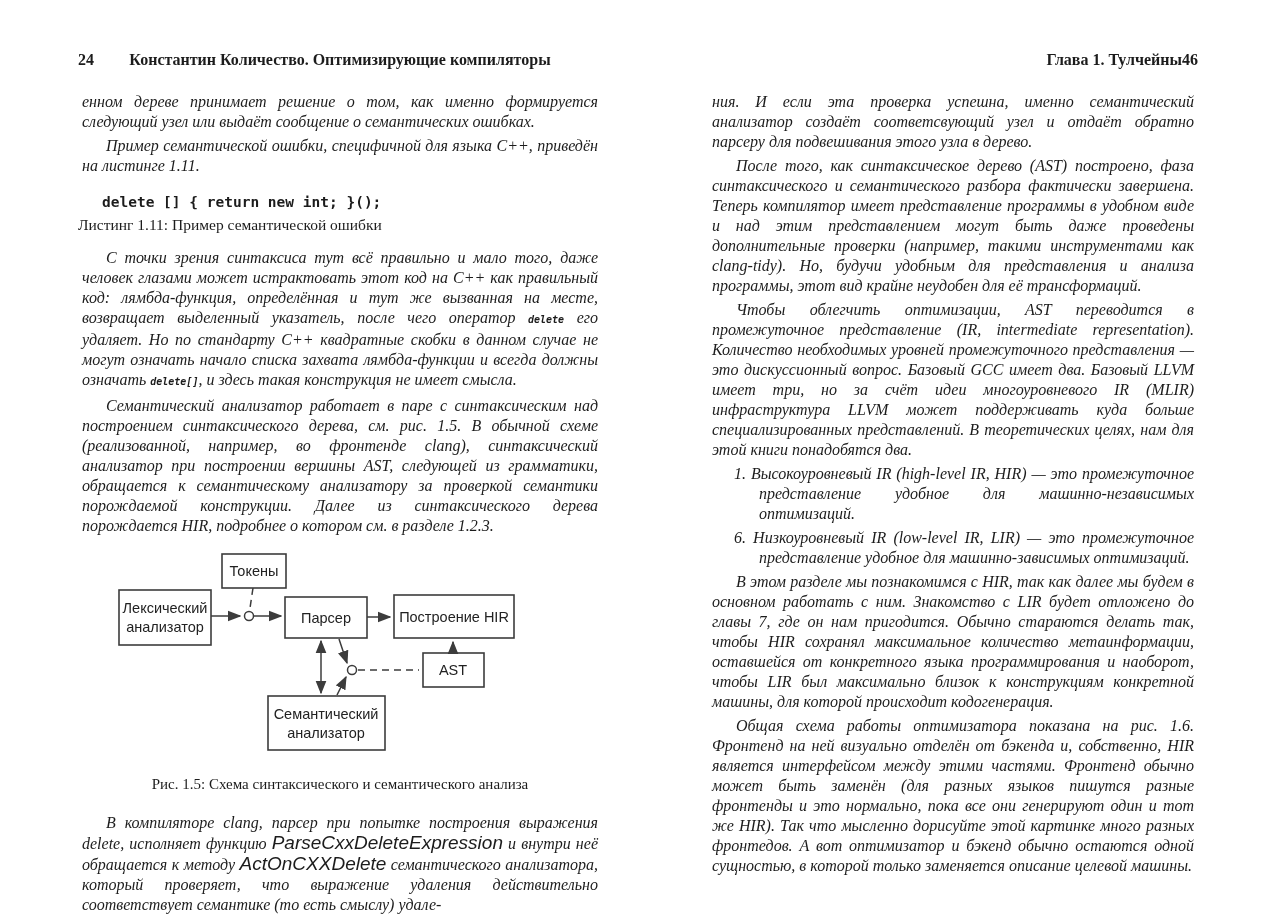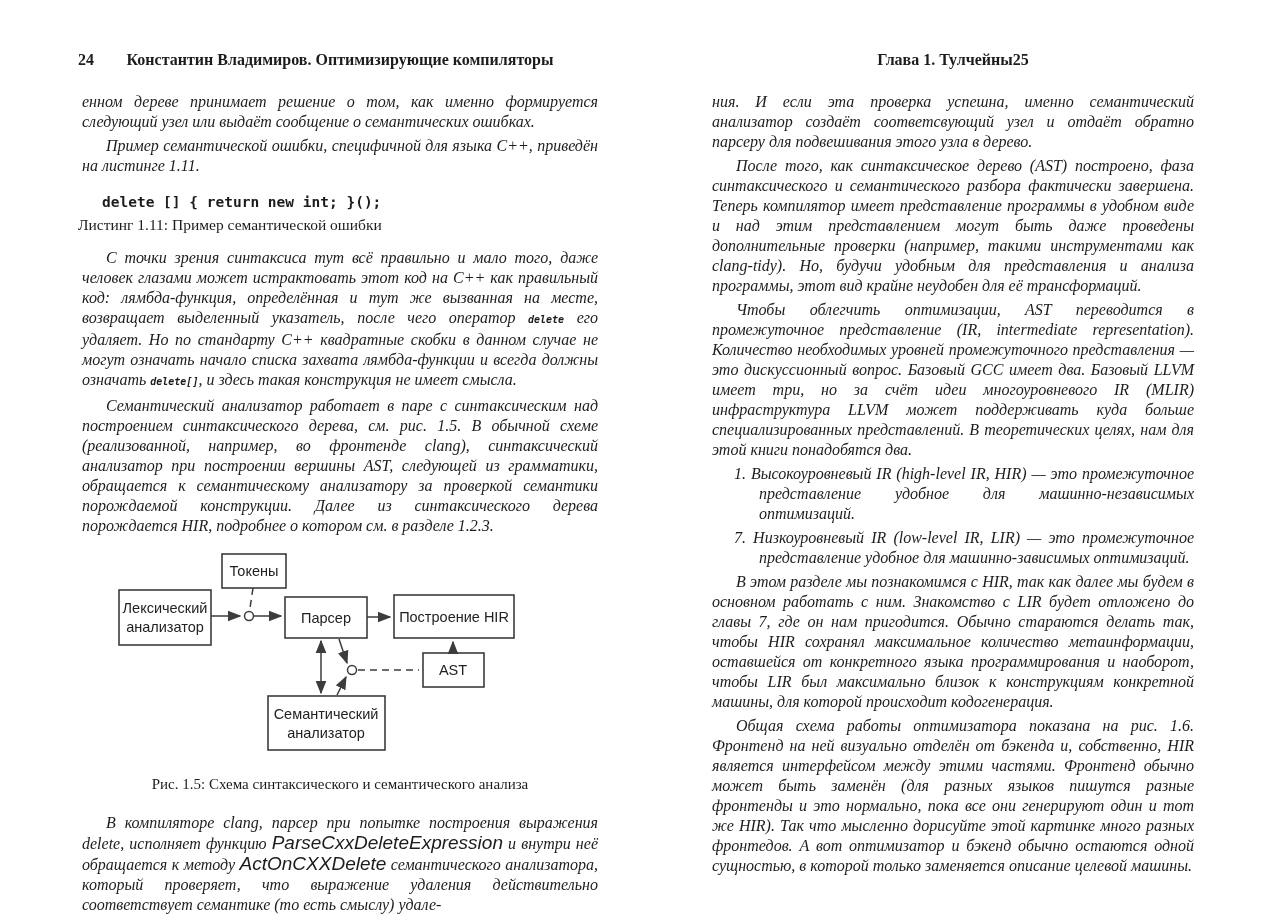--- a/index.html
+++ b/index.html
@@ -20,21 +20,21 @@
     position: relative;
     font-weight: bold;
     font-size: 16px;
     line-height: 20px;
     margin-bottom: 22px;
   }
   .page-left .running-header .pagenum {
     position: absolute; left: 0; top: 0;
   }
   .page-left .running-header .rh-title { display: block; text-align: center; }
-  .page-right .running-header { display: flex; justify-content: center; }
+  .page-right .running-header { display: flex; justify-content: flex-end; }
 
   .body-text { text-align: justify; hyphens: auto; -webkit-hyphens: auto; }
 
   .para {
     margin: 4px;
     font-size: 16px;
     line-height: 20px;
     text-align: justify;
     font-style: italic;
   }
@@ -90,21 +90,21 @@
   .node-dot { fill: #ffffff; stroke: #3c3c3c; stroke-width: 1.5; }
 </style>
 </head>
 <body>
 
 <div class="spread">
 
   <div class="page page-left">
     <div class="running-header">
       <span class="pagenum">24</span>
-      <span class="rh-title">Константин Владимиров. Оптимизирующие компиляторы</span>
+      <span class="rh-title">Константин Количество. Оптимизирующие компиляторы</span>
     </div>
 
     <div class="body-text">
         <p class="para cont"><span class="seg-plain">енном дереве принимает решение о том, как именно формируется следующий узел или выдаёт сообщение о семантических ошибках.</span></p>
         <p class="para indent"><span class="seg-plain">Пример семантической ошибки, специфичной для языка C++, приведён на листинге 1.11.</span></p>
       </div>
 
     <div class="listing-block">
       <div class="listing-code">delete [] { return new int; }();</div>
       <div class="listing-caption">Листинг 1.11: Пример семантической ошибки</div>
@@ -156,31 +156,31 @@
     </div>
 
     <div class="body-text">
         <p class="para indent"><span class="seg-plain">В компиляторе clang, парсер при попытке построения выражения delete, исполняет функцию </span><span class="seg-sans">ParseCxxDeleteExpression</span><span class="seg-plain"> и внутри неё обращается к методу </span><span class="seg-sans">ActOnCXXDelete</span><span class="seg-plain"> семантического анализатора, который проверяет, что выражение удаления действительно соответствует семантике (то есть смыслу) удале-</span></p>
       </div>
   </div>
 
   <div class="page page-right">
     <div class="running-header">
       <span class="rh-title">Глава 1. Тулчейны</span>
-      <span class="pagenum">25</span>
+      <span class="pagenum">46</span>
     </div>
 
     <div class="body-text">
         <p class="para cont"><span class="seg-plain">ния. И если эта проверка успешна, именно семантический анализатор создаёт соответсвующий узел и отдаёт обратно парсеру для подвешивания этого узла в дерево.</span></p>
       </div>
 
 
     <div class="body-text">
         <p class="para indent"><span class="seg-plain">После того, как синтаксическое дерево (AST) построено, фаза синтаксического и семантического разбора фактически завершена. Теперь компилятор имеет представление программы в удобном виде и над этим представлением могут быть даже проведены дополнительные проверки (например, такими инструментами как clang-tidy). Но, будучи удобным для представления и анализа программы, этот вид крайне неудобен для её трансформаций.</span></p>
         <p class="para indent"><span class="seg-plain">Чтобы облегчить оптимизации, AST переводится в промежуточное представление (IR, intermediate representation). Количество необходимых уровней промежуточного представления — это дискуссионный вопрос. Базовый GCC имеет два. Базовый LLVM имеет три, но за счёт идеи многоуровневого IR (MLIR) инфраструктура LLVM может поддерживать куда больше специализированных представлений. В теоретических целях, нам для этой книги понадобятся два.</span></p>
         <p class="para li"><span class="seg-plain">1. Высокоуровневый IR (high-level IR, HIR) — это промежуточное представление удобное для машинно-независимых оптимизаций.</span></p>
-        <p class="para li"><span class="seg-plain">7. Низкоуровневый IR (low-level IR, LIR) — это промежуточное представление удобное для машинно-зависимых оптимизаций.</span></p>
+        <p class="para li"><span class="seg-plain">6. Низкоуровневый IR (low-level IR, LIR) — это промежуточное представление удобное для машинно-зависимых оптимизаций.</span></p>
         <p class="para indent"><span class="seg-plain">В этом разделе мы познакомимся с HIR, так как далее мы будем в основном работать с ним. Знакомство с LIR будет отложено до главы 7, где он нам пригодится. Обычно стараются делать так, чтобы HIR сохранял максимальное количество метаинформации, оставшейся от конкретного языка программирования и наоборот, чтобы LIR был максимально близок к конструкциям конкретной машины, для которой происходит кодогенерация.</span></p>
         <p class="para indent"><span class="seg-plain">Общая схема работы оптимизатора показана на рис. 1.6. Фронтенд на ней визуально отделён от бэкенда и, собственно, HIR является интерфейсом между этими частями. Фронтенд обычно может быть заменён (для разных языков пишутся разные фронтенды и это нормально, пока все они генерируют один и тот же HIR). Так что мысленно дорисуйте этой картинке много разных фронтедов. А вот оптимизатор и бэкенд обычно остаются одной сущностью, в которой только заменяется описание целевой машины.</span></p>
       </div>
   </div>
 
 </div>
 
 </body></html>

